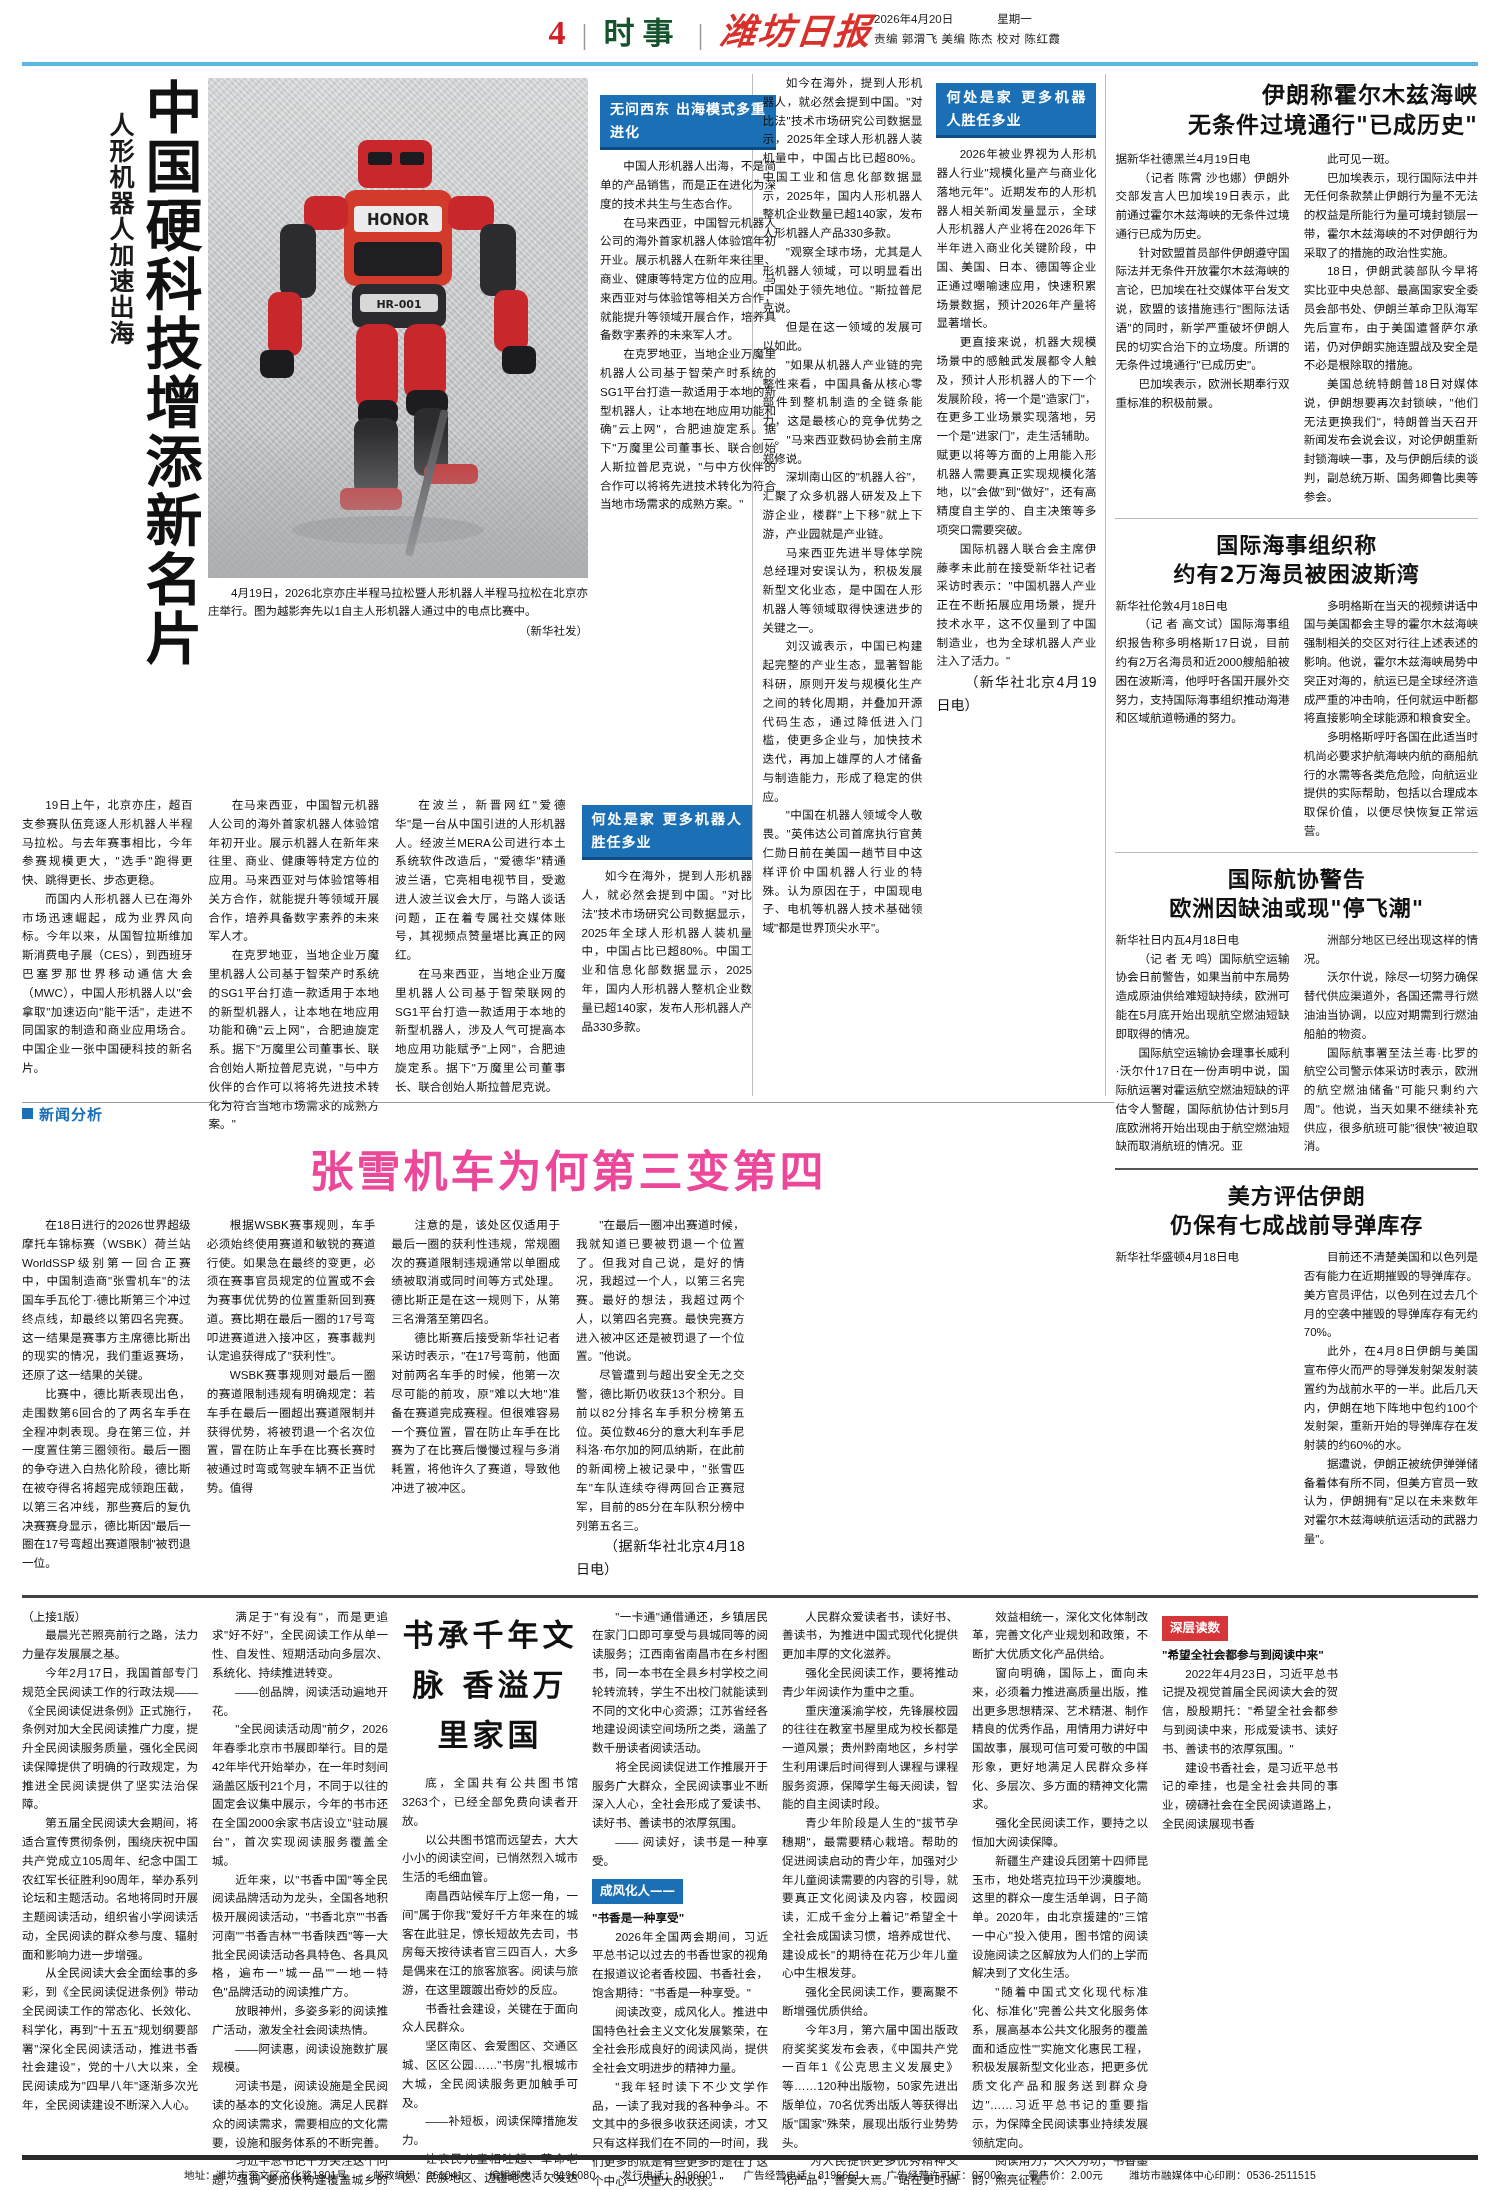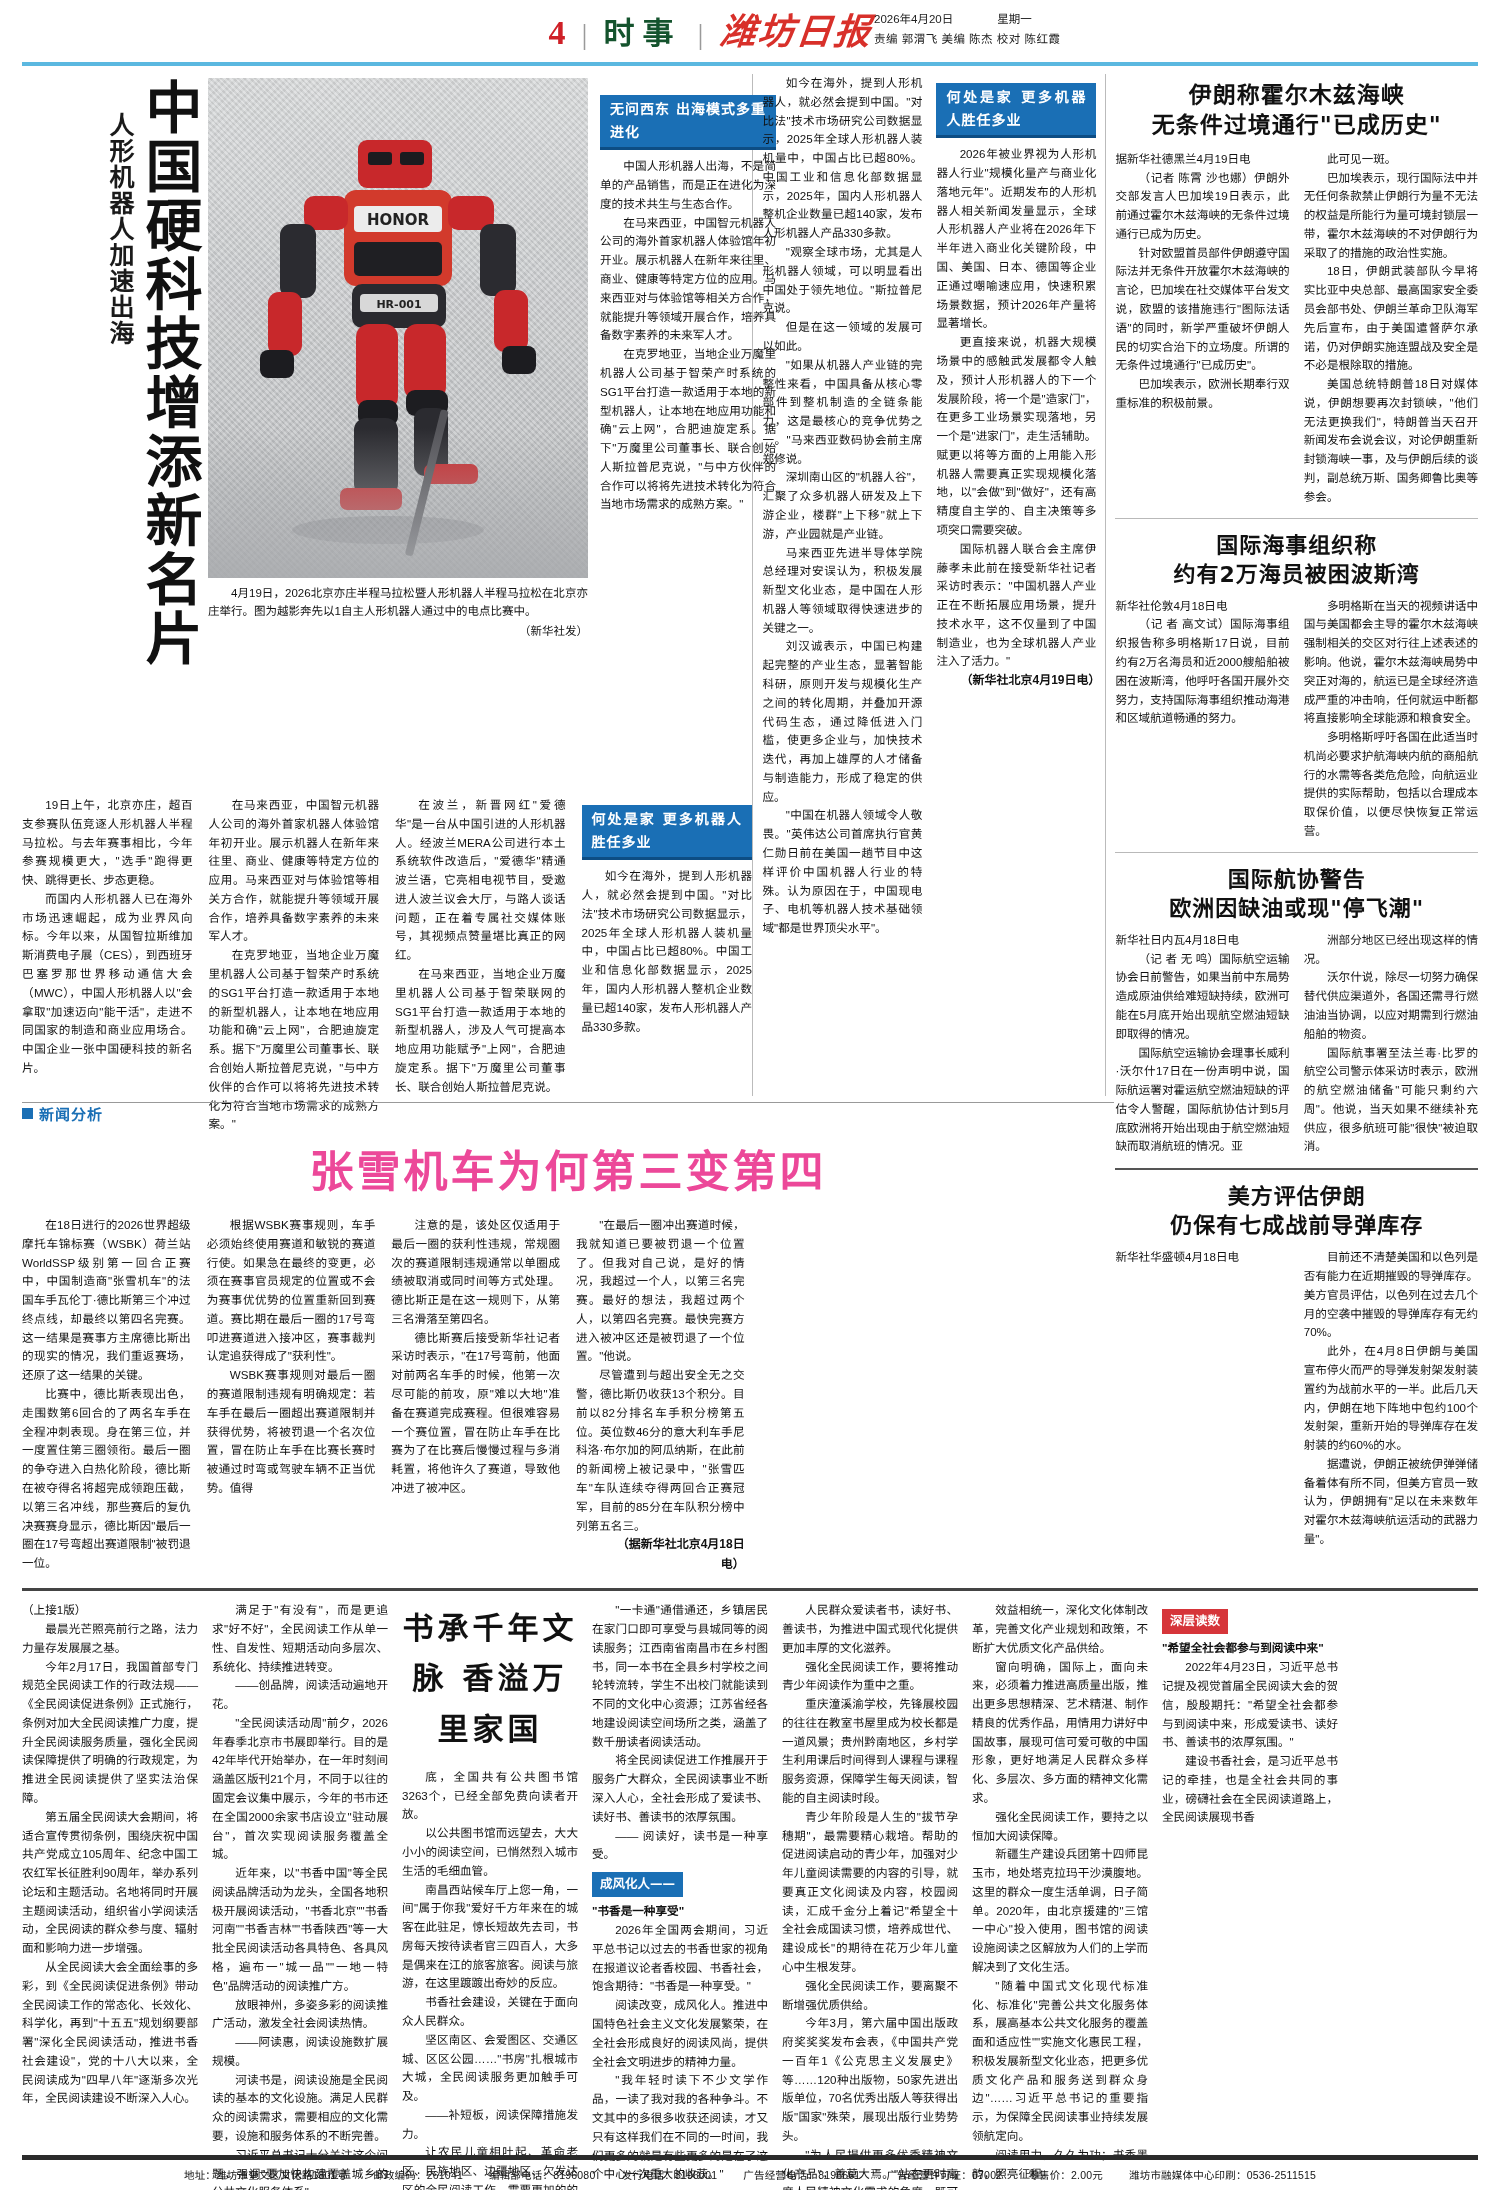--- a/index.html
+++ b/index.html
@@ -199,21 +199,21 @@
 
   
   .rhead {
     text-align: center;
     font-family: "DejaVu Sans", sans-serif;
     font-weight: bold;
     color: #111;
     line-height: 1.32;
     letter-spacing: 1px;
   }
-  .rhead.h1 { font-size: 23px; margin: 6px 0 9px; }
+  .rhead.h1 { font-size: 23px; margin: 6px 0 9px; text-align: right; }
   .rhead.h2 { font-size: 22px; margin: 12px 0 8px; }
   .rcols { display: flex; gap: 14px; }
   .rcols .c { flex: 1; }
   .hr-thin { border: none; border-top: 1px solid #b9b9b9; margin: 11px 0 9px; }
   .hr-thick { border: none; border-top: 2px solid #555; margin: 12px 0 10px; }
 
   
   .analysis-wrap {
     position: relative;
     margin-top: 6px;
@@ -280,21 +280,21 @@
   .tag-blue-sm {
     display: inline-block;
     background: #1a6fb5;
     color:#fff;
     font-size: 12.5px;
     font-weight: bold;
     padding: 2px 8px 3px;
     font-family: "DejaVu Sans", sans-serif;
     margin: 8px 0 5px;
   }
-  .right-sig { text-align: right; font-size: 12px; margin-top: 4px; font-weight: bold; }
+  .right-sig { font-size: 14px; margin-top: 4px; }
 
   
   .footer {
     position: absolute;
     left: 22px; right: 22px;
     bottom: 8px;
     border-top: 5px solid #2b2b2b;
     padding-top: 7px;
     display: flex;
     justify-content: center;

